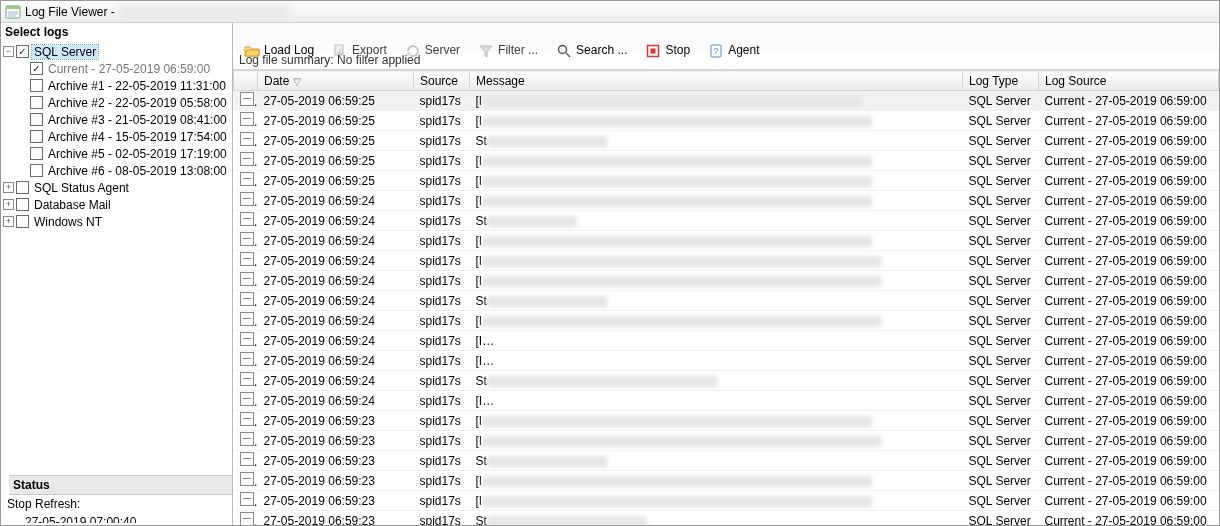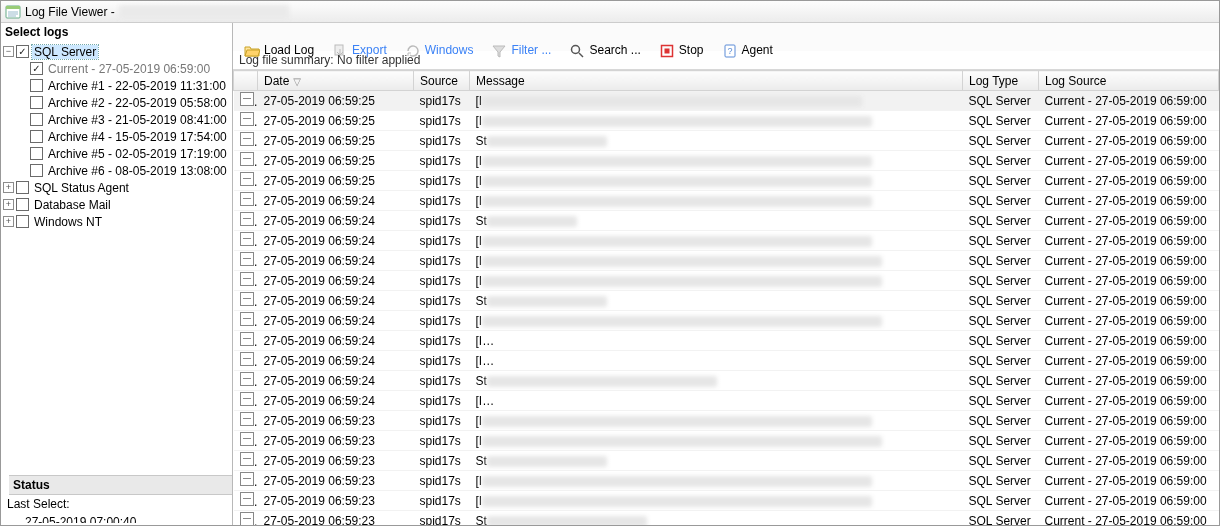--- a/index.html
+++ b/index.html
@@ -25,21 +25,21 @@
   .tree-label { padding:0 2px; }
   .tree-label.selected { background:#cde8ff; outline:1px dotted #7aa; }
   .tree-label.dim { color:#777; }
   
   .status-header { font-weight:bold; padding:2px 4px; background:#e9e9e9; border-top:1px solid #c8c8c8; border-bottom:1px solid #c8c8c8;margin-left:8px;}
   .status-body { padding:2px 6px; }
   
   .right { flex:1; display:flex; flex-direction:column; min-width:0; }
   .toolbar { height:28px; display:flex; align-items:center; gap:8px; padding:2px 6px; background:#fbfbfb; }
   .tb-btn { display:inline-flex; align-items:flex-start; gap:4px; height:22px; padding:0 4px; cursor:pointer; border:1px solid transparent;margin-top:32px; }
-  .tb-btn.disabled { color:#3b82f6; cursor:default; }
+  .tb-btn.disabled { color:#404040; cursor:default; }
   .tb-icon { display:inline-flex; width:16px; height:16px; align-items:center; justify-content:center;}
   .tb-icon svg { width:16px; height:16px; }
   
   .summary { padding:2px 6px; border-bottom:1px solid #d8d8d8; color:#333; }
   
   .grid-wrap { flex:1; overflow:auto; }
   table.grid { border-collapse:collapse; width:100%; table-layout:fixed; }
   table.grid th { background:linear-gradient(#fdfdfd,#ebebeb); border:1px solid #d3d3d3; font-weight:normal; text-align:left; padding:1px 6px; height:20px; position:sticky; top:0; }
   table.grid td { border-bottom:1px solid #f2f2f2; padding:1px 6px; height:19px; white-space:nowrap; overflow:hidden; text-overflow:ellipsis; }
   table.grid tr.row.selected td { background:#f2f2f2; }
@@ -127,21 +127,21 @@
           <span class="tree-label">Database Mail</span>
         </div>
         <div class="tree-row tree-indent0">
           <span class="expander">+</span>
           <span class="chk"></span>
           <span class="tree-label">Windows NT</span>
         </div>
       </div>
     <div class="status-header">Status</div>
     <div class="status-body">
-      <div>Last Select:</div>
+      <div>Stop Refresh:</div>
       <div style="padding-left:18px; padding-top:4px; overflow:hidden; height:12px;">27-05-2019 07:00:40</div>
     </div>
   </div>
 
   <div class="right">
     <div class="toolbar">
       <span class="tb-btn">
         <span class="tb-icon">
             <svg viewBox="0 0 16 16">
               <path d="M1 4h5l1 2h8v7H1z" fill="#ffe49c" stroke="#c9a227"></path>
@@ -159,21 +159,21 @@
           </span>
         <span>Export</span>
       </span>
       <span class="tb-btn disabled">
         <span class="tb-icon">
             <svg viewBox="0 0 16 16">
               <path d="M3 8a5 5 0 1 1 2 4" fill="none" stroke="#bbb" stroke-width="1.5"></path>
               <path d="M3 13v-3h3" fill="none" stroke="#bbb"></path>
             </svg>
           </span>
-        <span>Windows</span>
+        <span>Server</span>
       </span>
       <span class="tb-btn disabled">
         <span class="tb-icon">
             <svg viewBox="0 0 16 16">
               <path d="M2 3h12l-5 6v5l-2-1V9z" fill="#ddd" stroke="#bbb"></path>
             </svg>
           </span>
         <span>Filter ...</span>
       </span>
       <span class="tb-btn">

